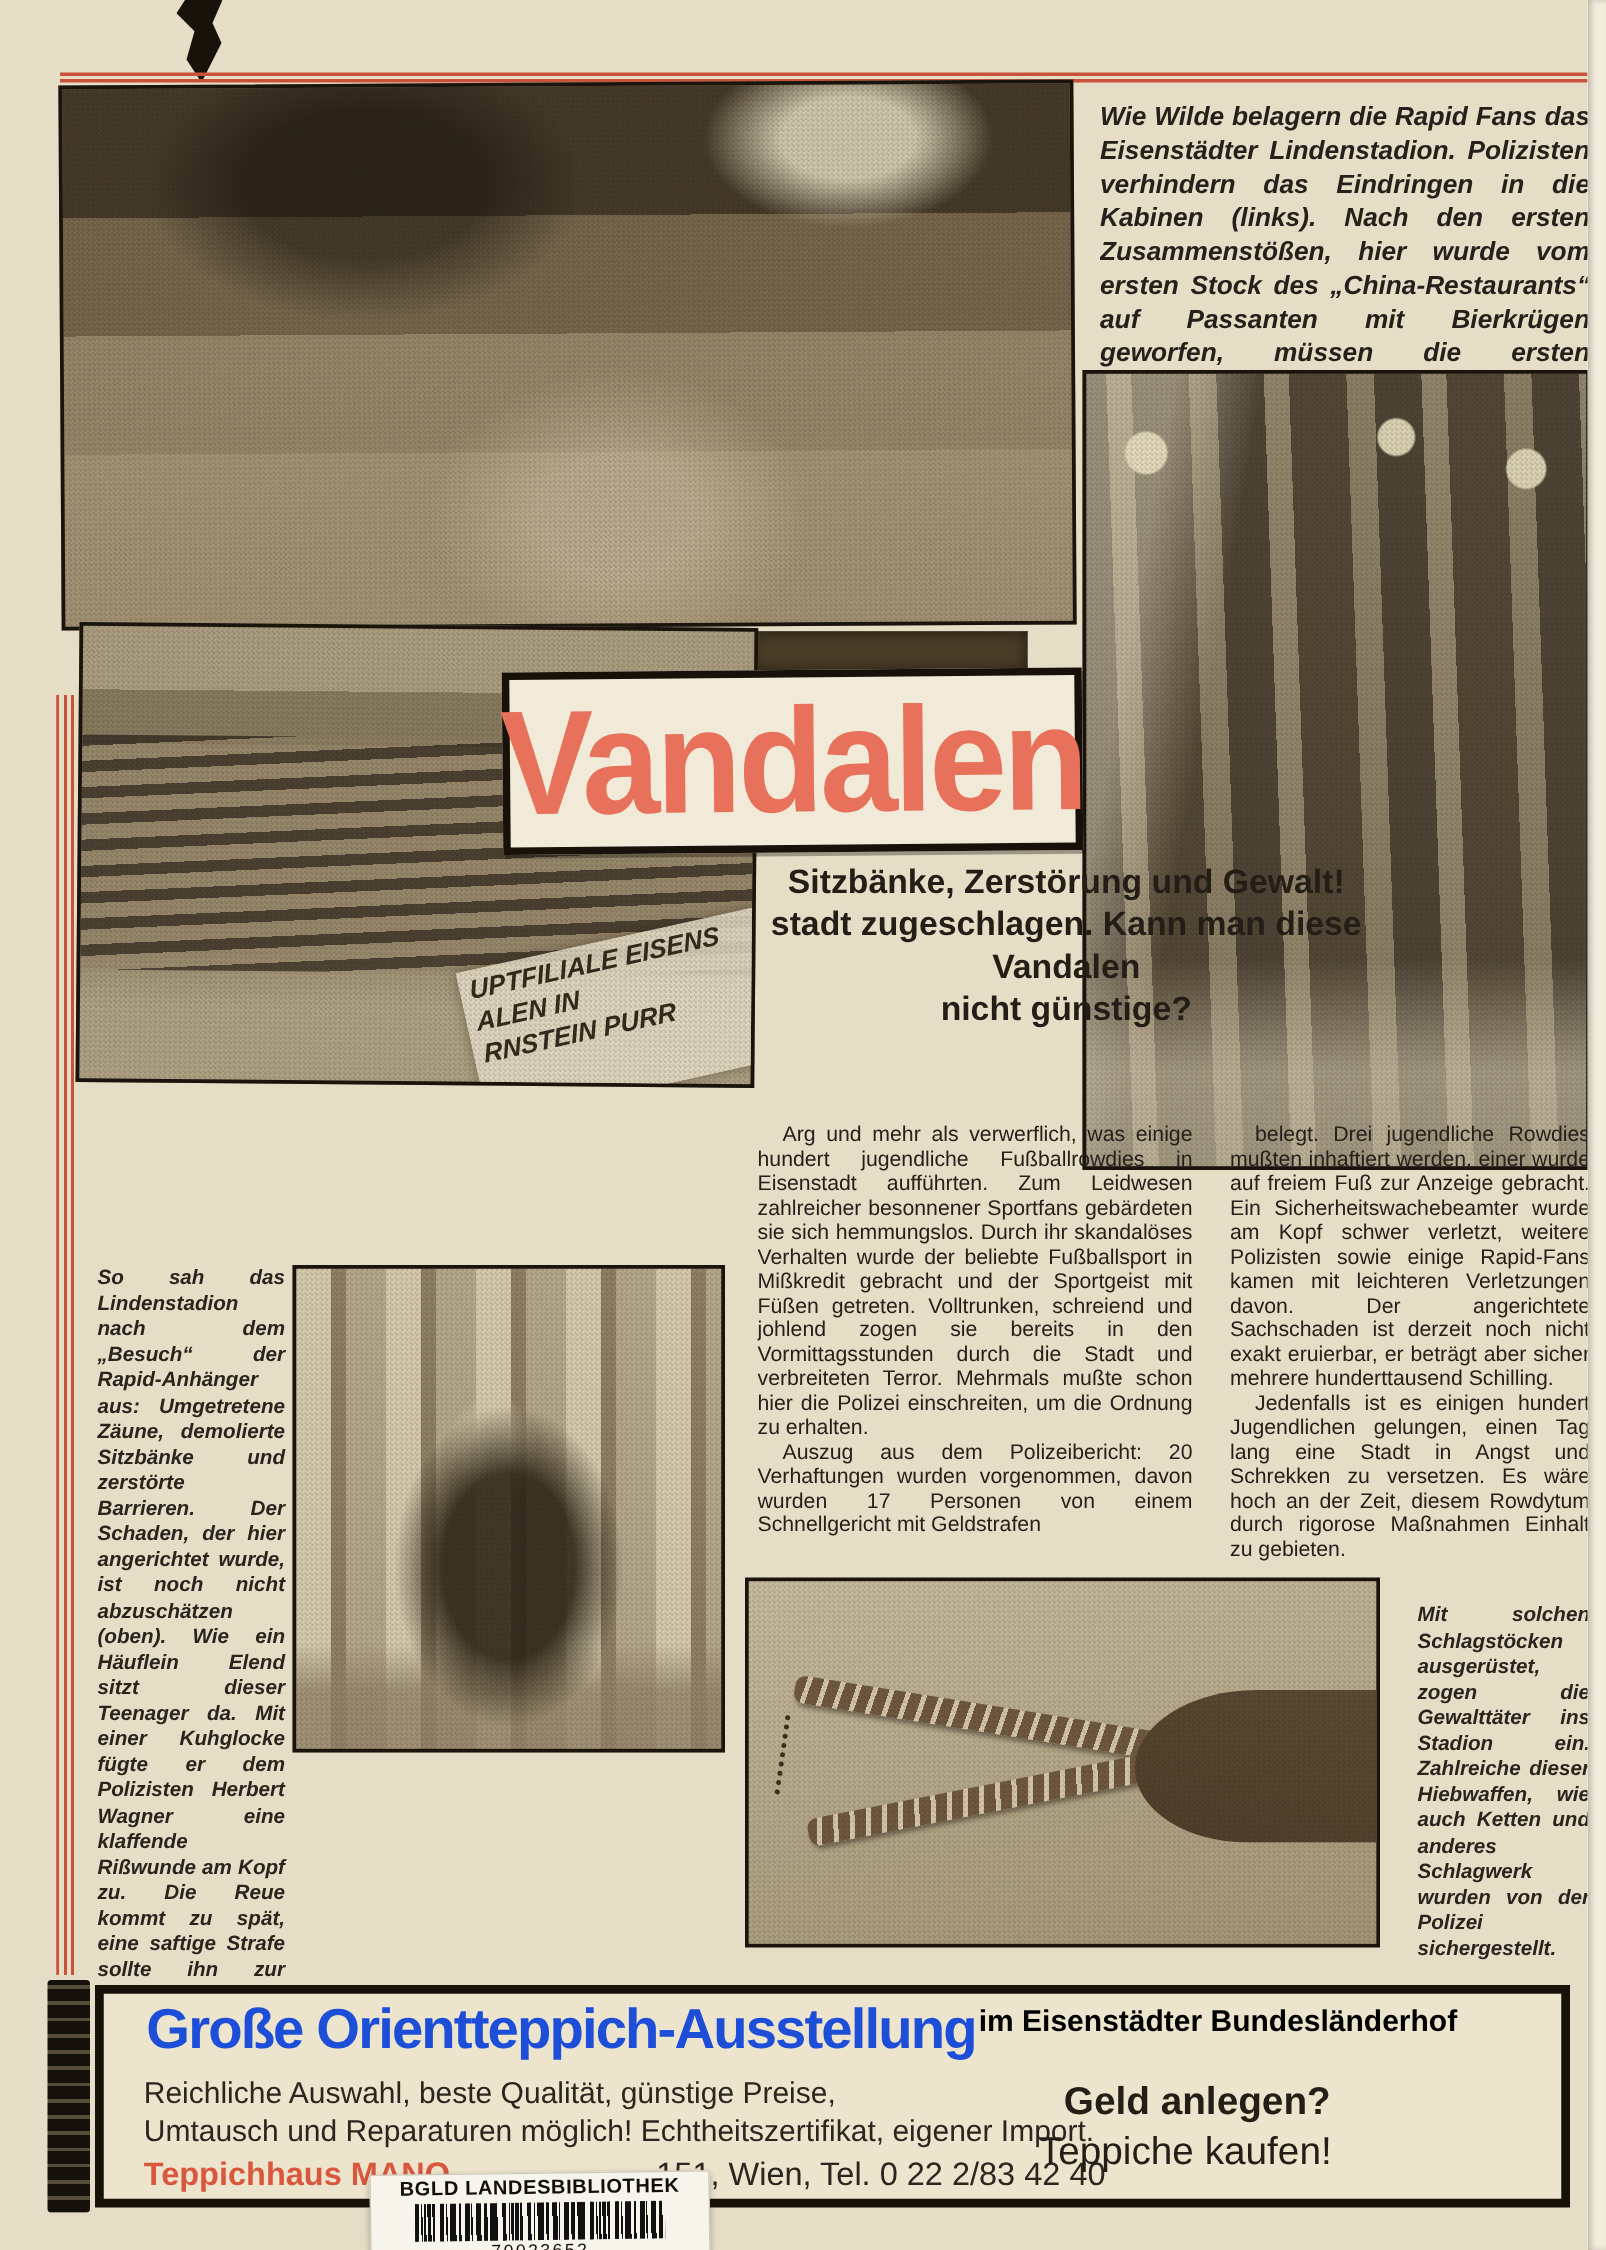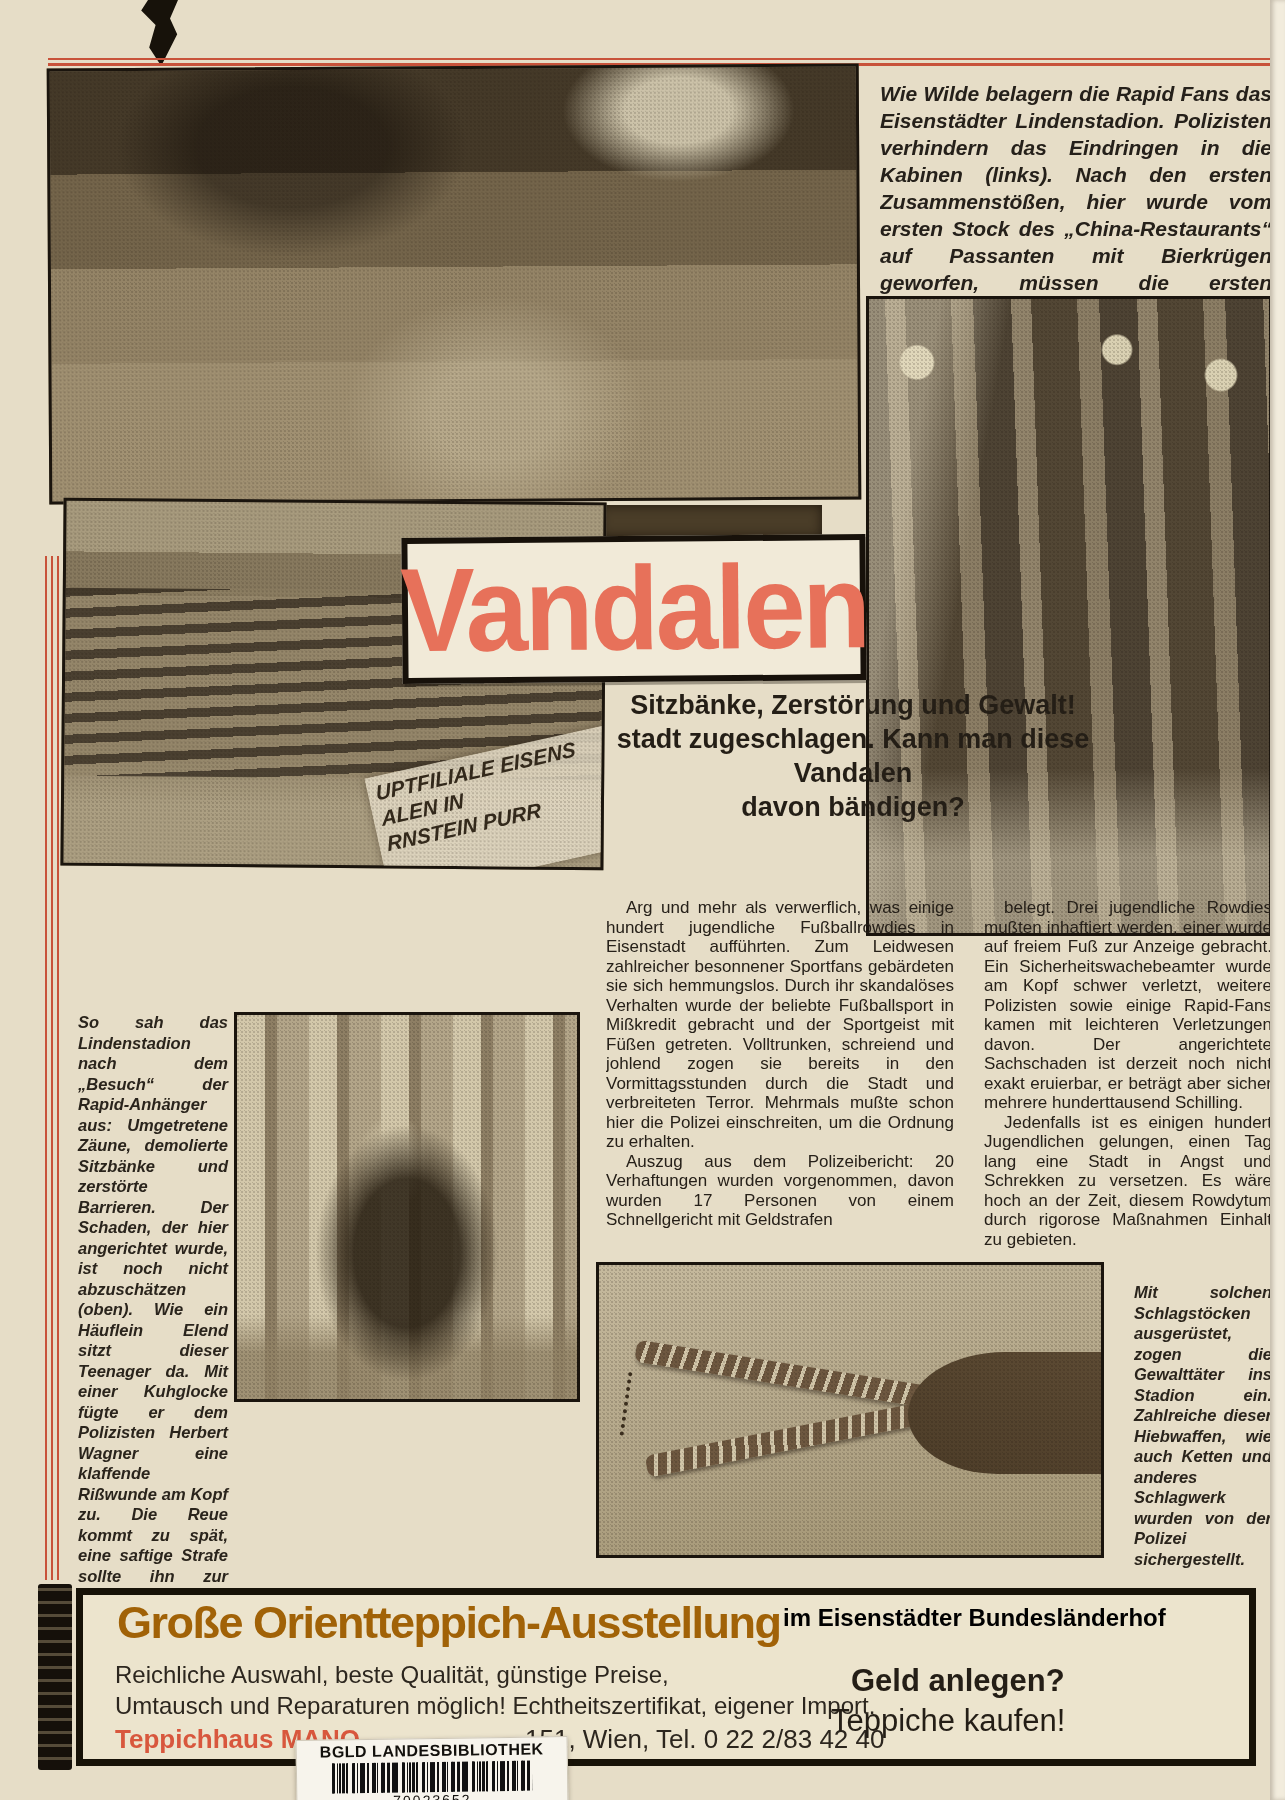--- a/index.html
+++ b/index.html
@@ -88,21 +88,21 @@
   .bodycol p{margin:0;text-indent:20px;}
   .col1{left:606px;top:898px;width:348px;height:356px;}
   .col2{left:984px;top:898px;width:288px;height:356px;}
   .side-caption{font-style:italic;font-weight:bold;font-size:16.5px;line-height:20.5px;
       text-align:justify;color:#2a241c;}
   .cap-left{left:78px;top:1012px;width:150px;height:548px;}
   .cap-right{left:1134px;top:1282px;width:138px;height:282px;}
 
   
   .ad{left:76px;top:1588px;width:1180px;height:178px;border:7px solid #171208;background:#ece4cd;}
-  .ad-title{left:34px;top:2px;font-weight:bold;font-size:45px;letter-spacing:-1.5px;color:#a16207;}
+  .ad-title{left:34px;top:2px;font-weight:bold;font-size:45px;letter-spacing:-1.5px;color:#1d4ed8;}
   .ad-venue{left:700px;top:8px;font-weight:bold;font-size:24px;line-height:29px;color:#000000;}
   .ad-line1{left:32px;top:66px;font-size:24px;color:#2c261e;}
   .ad-line2{left:32px;top:97px;font-size:24px;color:#2c261e;}
   .ad-shop{left:32px;top:129px;font-weight:bold;font-size:26px;color:#d8573d;}
   .ad-addr{left:442px;top:129px;font-size:26px;color:#2c261e;}
   .ad-slogan1{left:768px;top:68px;font-weight:bold;font-size:31px;color:#241e16;}
   .ad-slogan2{left:748px;top:108px;font-weight:normal;font-size:31px;color:#241e16;text-align:center;}
 
   .binding{left:38px;top:1584px;width:34px;height:186px;border-radius:3px;
       background:repeating-linear-gradient(0deg,#15100a 0 10px,#554b39 10px 13px);}
@@ -142,21 +142,21 @@
     </div>
   </div>
 
   <div class="abs headline-box">
     <span class="headline-text">Vandalen</span>
   </div>
 
   <div class="abs subhead">
     <div>Sitzbänke, Zerstörung und Gewalt!</div>
     <div>stadt zugeschlagen. Kann man diese Vandalen</div>
-    <div>davon bändigen?</div>
+    <div>nicht günstige?</div>
   </div>
 
   <div class="abs bodycol col1">
     <p>Arg und mehr als verwerflich, was einige hundert jugendliche Fußballrowdies in Eisenstadt aufführten. Zum Leidwesen zahlreicher besonnener Sportfans gebärdeten sie sich hemmungslos. Durch ihr skandalöses Verhalten wurde der beliebte Fußballsport in Mißkredit gebracht und der Sportgeist mit Füßen getreten. Volltrunken, schreiend und johlend zogen sie bereits in den Vormittagsstunden durch die Stadt und verbreiteten Terror. Mehrmals mußte schon hier die Polizei einschreiten, um die Ordnung zu erhalten.</p>
     <p>Auszug aus dem Polizeibericht: 20 Verhaftungen wurden vorgenommen, davon wurden 17 Personen von einem Schnellgericht mit Geldstrafen</p>
   </div>
   <div class="abs bodycol col2">
     <p>belegt. Drei jugendliche Rowdies mußten inhaftiert werden, einer wurde auf freiem Fuß zur Anzeige gebracht. Ein Sicherheitswachebeamter wurde am Kopf schwer verletzt, weitere Polizisten sowie einige Rapid-Fans kamen mit leichteren Verletzungen davon. Der angerichtete Sachschaden ist derzeit noch nicht exakt eruierbar, er beträgt aber sicher mehrere hunderttausend Schilling.</p>
     <p>Jedenfalls ist es einigen hundert Jugendlichen gelungen, einen Tag lang eine Stadt in Angst und Schrekken zu versetzen. Es wäre hoch an der Zeit, diesem Rowdytum durch rigorose Maßnahmen Einhalt zu gebieten.</p>
   </div>

